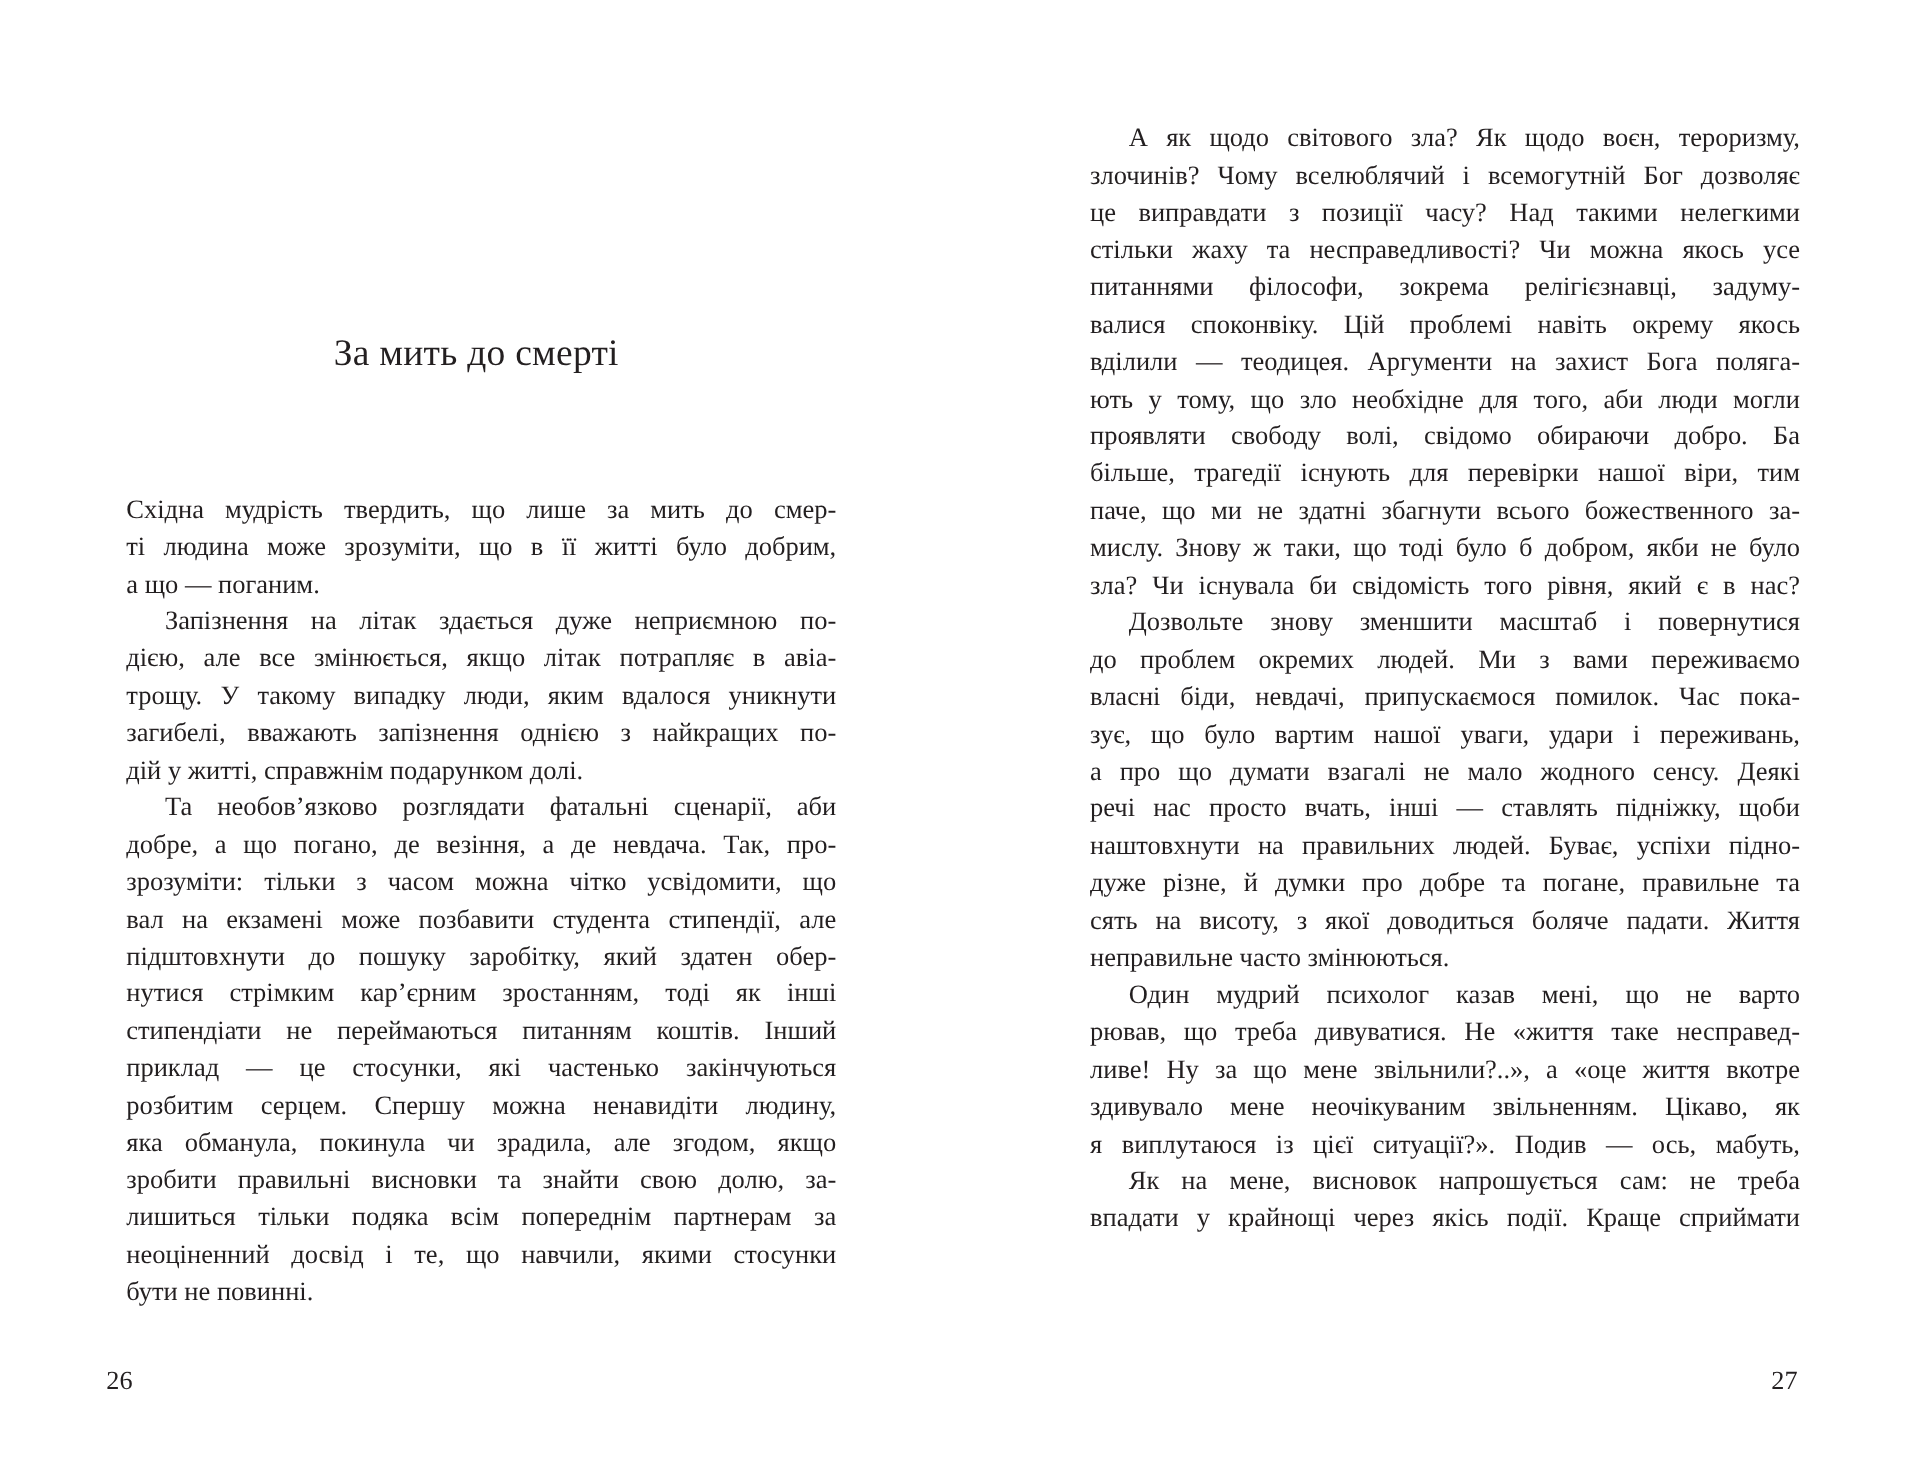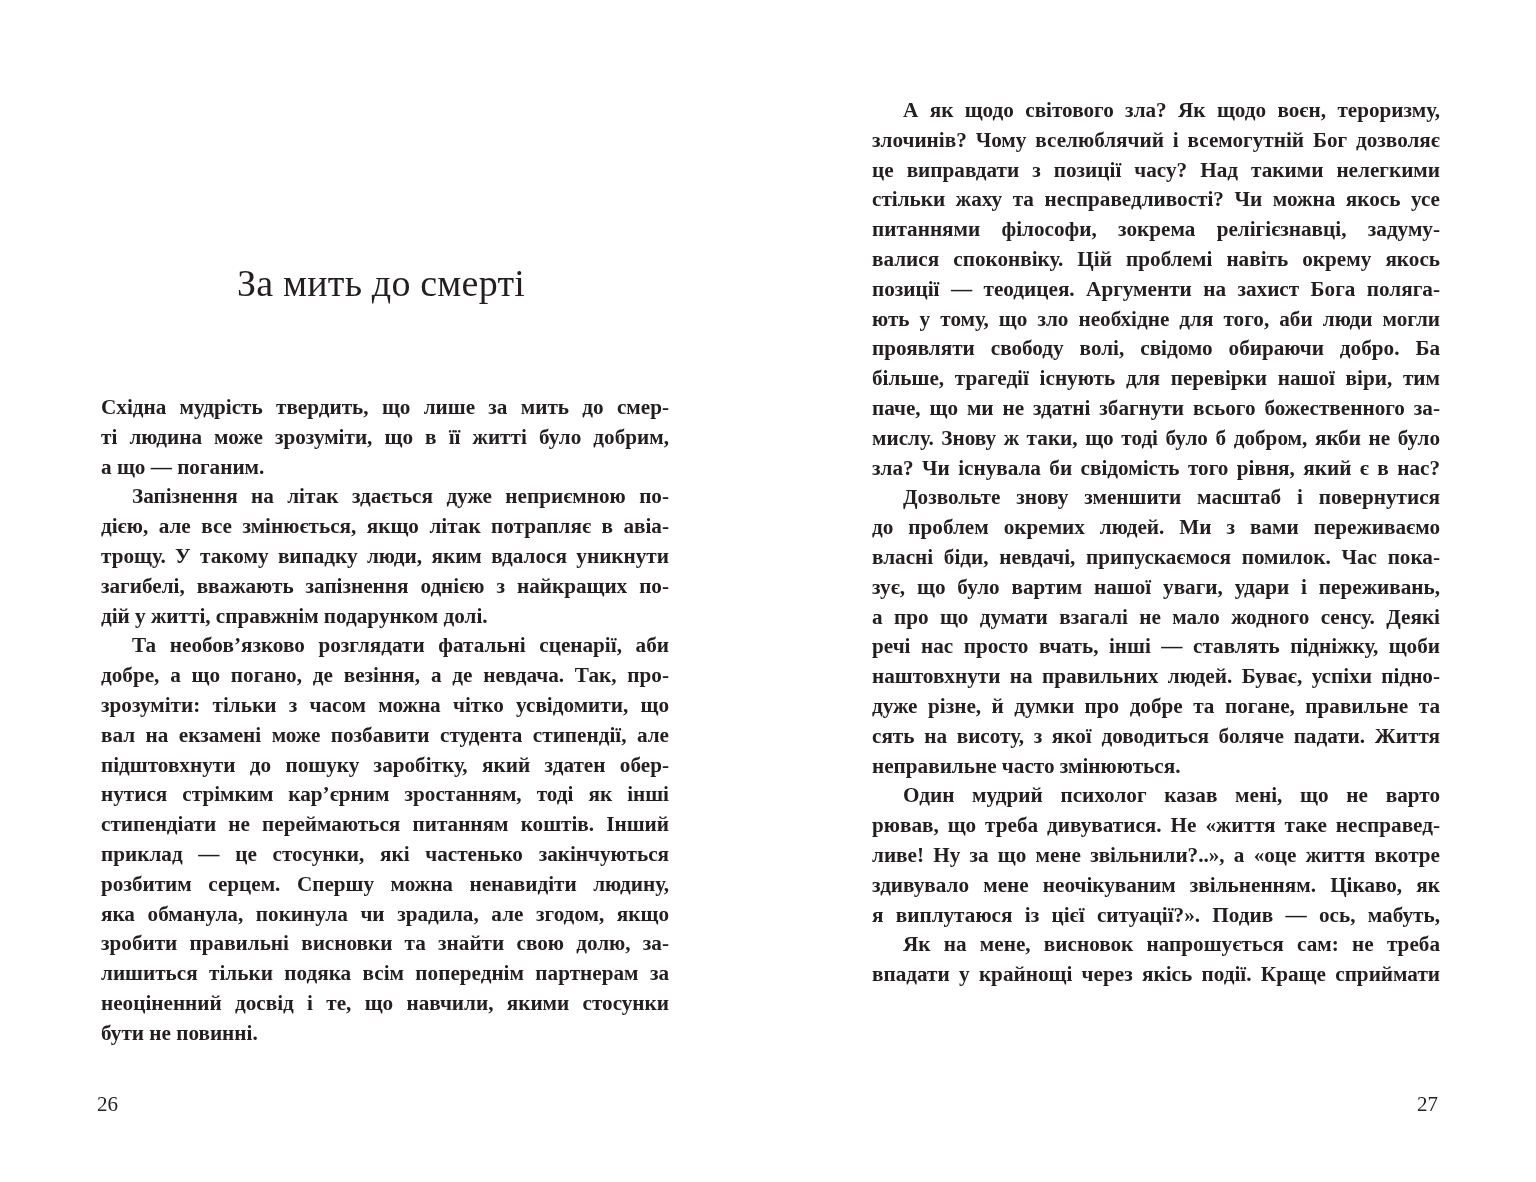--- a/index.html
+++ b/index.html
@@ -7,40 +7,40 @@
     width: 1536px; height: 1182px; position: relative; overflow: hidden;
     font-family: "Liberation Serif", "DejaVu Serif", serif;
     color: #231f20;
   }
   .page { position: absolute; top: 0; height: 1182px; }
   .page-left { left: 0; width: 768px; }
   .page-right { left: 768px; width: 768px; }
 
   .chapter-title {
     position: absolute; left: 96px; width: 570px; top: 258px;
-    text-align: center; font-size: 38px; line-height: 50px;
+    text-align: center; font-size: 30px; line-height: 50px;
     font-weight: normal; margin: 0; letter-spacing: 0.2px;
   }
 
   .text-block {
     position: absolute;
     font-size: 21.2px; line-height: 29.8px;
     text-align: justify; text-align-last: left;
   }
   .left-block { left: 101px; width: 568px; top: 393px; }
   .right-block { left: 104px; width: 568px; top: 96px; }
 
-  .line { display: block; white-space: nowrap; text-align-last: justify; height: 29.8px; font-weight: bold; }
+  .line { display: block; white-space: nowrap; text-align-last: justify; height: 29.8px; }
   .line.last { text-align-last: left; }
   .line.indent { padding-left: 31px; }
 
   .page-number {
     position: absolute; top: 1090px; font-size: 21px; line-height: 28px;
   }
-  .pn-left { left: 97px; text-align: center; }
+  .pn-left { left: 85px; text-align: center; }
   .pn-right { right: 98px; }
 </style>
 </head>
 <body>
 
 <div class="page page-left">
   <h1 class="chapter-title">За мить до смерті</h1>
   <div class="text-block left-block" id="left-block">
       <span class="line">Східна мудрість твердить, що лише за мить до смер-</span>
       <span class="line">ті людина може зрозуміти, що в її житті було добрим,</span>
@@ -69,21 +69,21 @@
 </div>
 
 <div class="page page-right">
   <div class="text-block right-block" id="right-block">
       <span class="line indent">А як щодо світового зла? Як щодо воєн, тероризму,</span>
       <span class="line">злочинів? Чому вселюблячий і всемогутній Бог дозволяє</span>
       <span class="line">це виправдати з позиції часу? Над такими нелегкими</span>
       <span class="line">стільки жаху та несправедливості? Чи можна якось усе</span>
       <span class="line">питаннями філософи, зокрема релігієзнавці, задуму-</span>
       <span class="line">валися споконвіку. Цій проблемі навіть окрему якось</span>
-      <span class="line">позиції — теодицея. Аргументи на захист Бога поляга-</span>
+      <span class="line">вділили — теодицея. Аргументи на захист Бога поляга-</span>
       <span class="line">ють у тому, що зло необхідне для того, аби люди могли</span>
       <span class="line">проявляти свободу волі, свідомо обираючи добро. Ба</span>
       <span class="line">більше, трагедії існують для перевірки нашої віри, тим</span>
       <span class="line">паче, що ми не здатні збагнути всього божественного за-</span>
       <span class="line">мислу. Знову ж таки, що тоді було б добром, якби не було</span>
       <span class="line">зла? Чи існувала би свідомість того рівня, який є в нас?</span>
       <span class="line indent">Дозвольте знову зменшити масштаб і повернутися</span>
       <span class="line">до проблем окремих людей. Ми з вами переживаємо</span>
       <span class="line">власні біди, невдачі, припускаємося помилок. Час пока-</span>
       <span class="line">зує, що було вартим нашої уваги, удари і переживань,</span>

